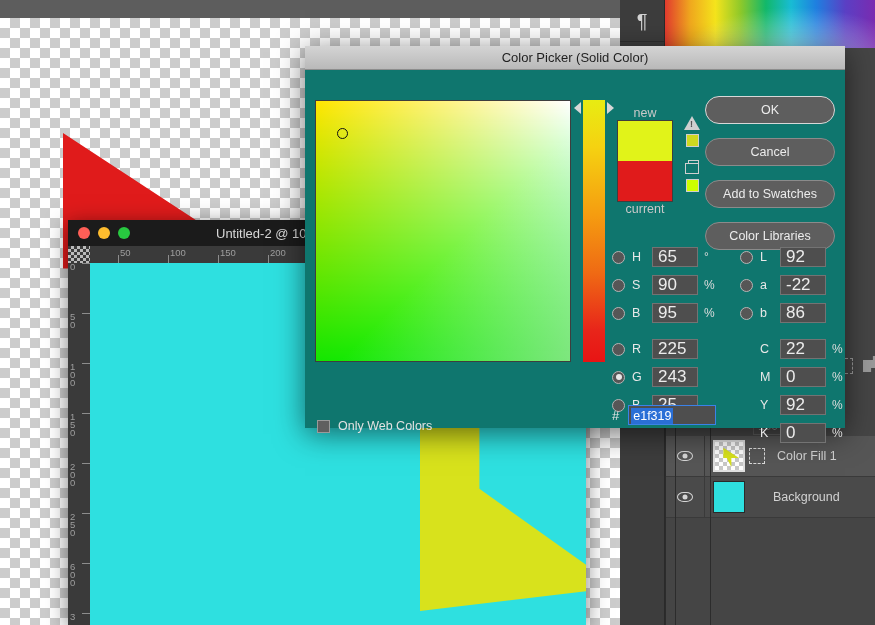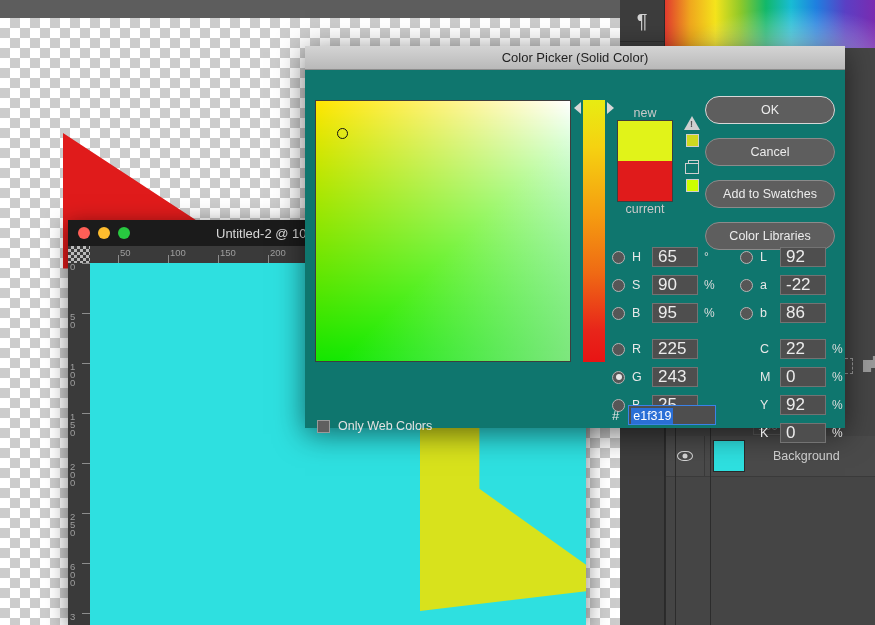--- a/index.html
+++ b/index.html
@@ -213,20 +213,30 @@
   <div class="tool-glyph layers2" style="left:198px; top:308px; clip-path:polygon(0 25%,55% 25%,55% 0,100% 0,100% 75%,45% 75%,45% 100%,0 100%);"></div>
 
   <div class="opacity-row" style="top:337px;">
     <span class="opacity-box">100%</span>
   </div>
   <div class="opacity-row" style="top:365px;">
     <span class="opacity-box">100%</span>
   </div>
 
   <div id="layers-list">
+    <div class="layer-row selected">
+      <div class="eye-cell">
+        <span class="eye-icon"></span>
+      </div>
+      <div class="layer-thumb thumb-checker">
+        <span class="thumb-arrow"></span>
+      </div>
+      <span class="thumb-mask" style="position:static; margin-left:4px; width:16px; height:16px;"></span>
+      <span class="layer-name">Color Fill 1</span>
+    </div>
     <div class="layer-row">
       <div class="eye-cell">
         <span class="eye-icon"></span>
       </div>
       <div class="layer-thumb" style="background:#2ee0e0;border:1px solid #2a2a2a;"></div>
       <span class="layer-name" style="margin-left:28px;">Background</span>
     </div>
   </div>
   <div class="panel-divider" style="left:0; top:0; width:1px; height:577px;"></div>
   <div class="panel-divider" style="left:10px; top:0; width:1px; height:577px;"></div>

